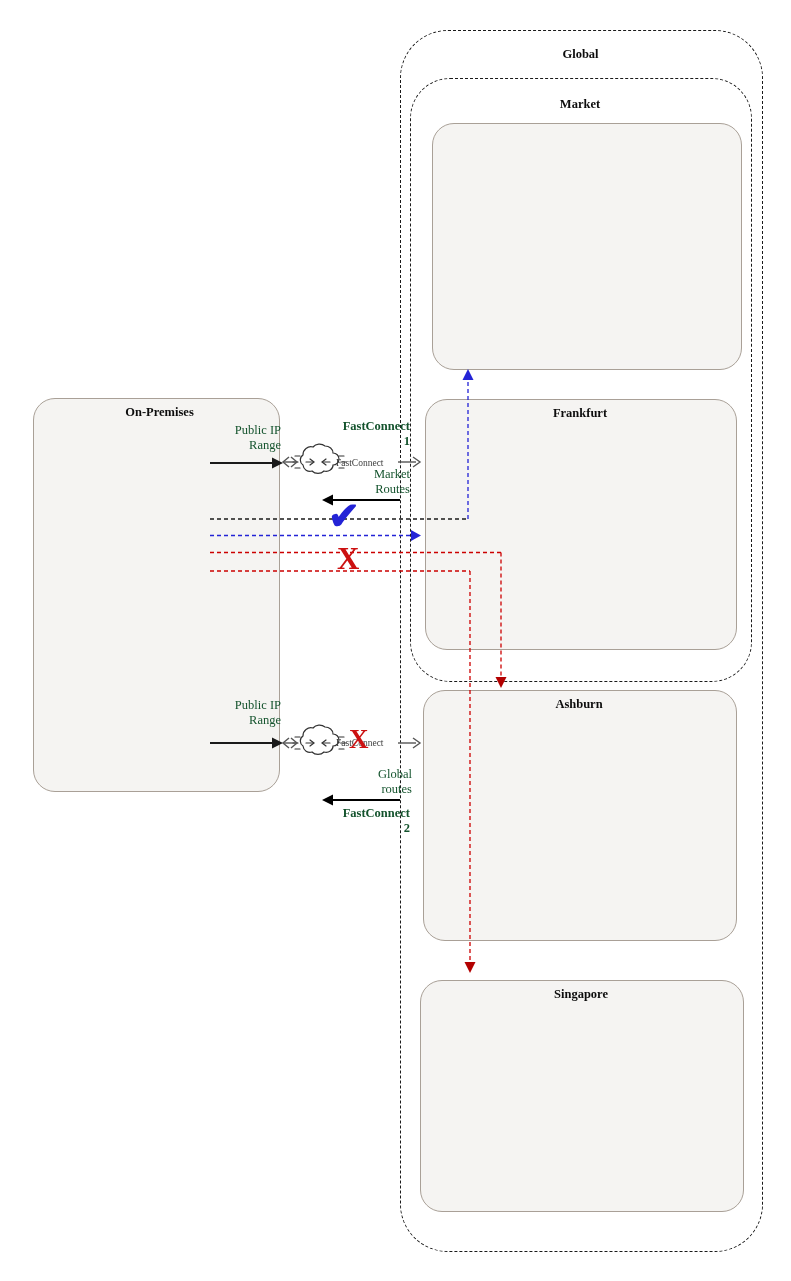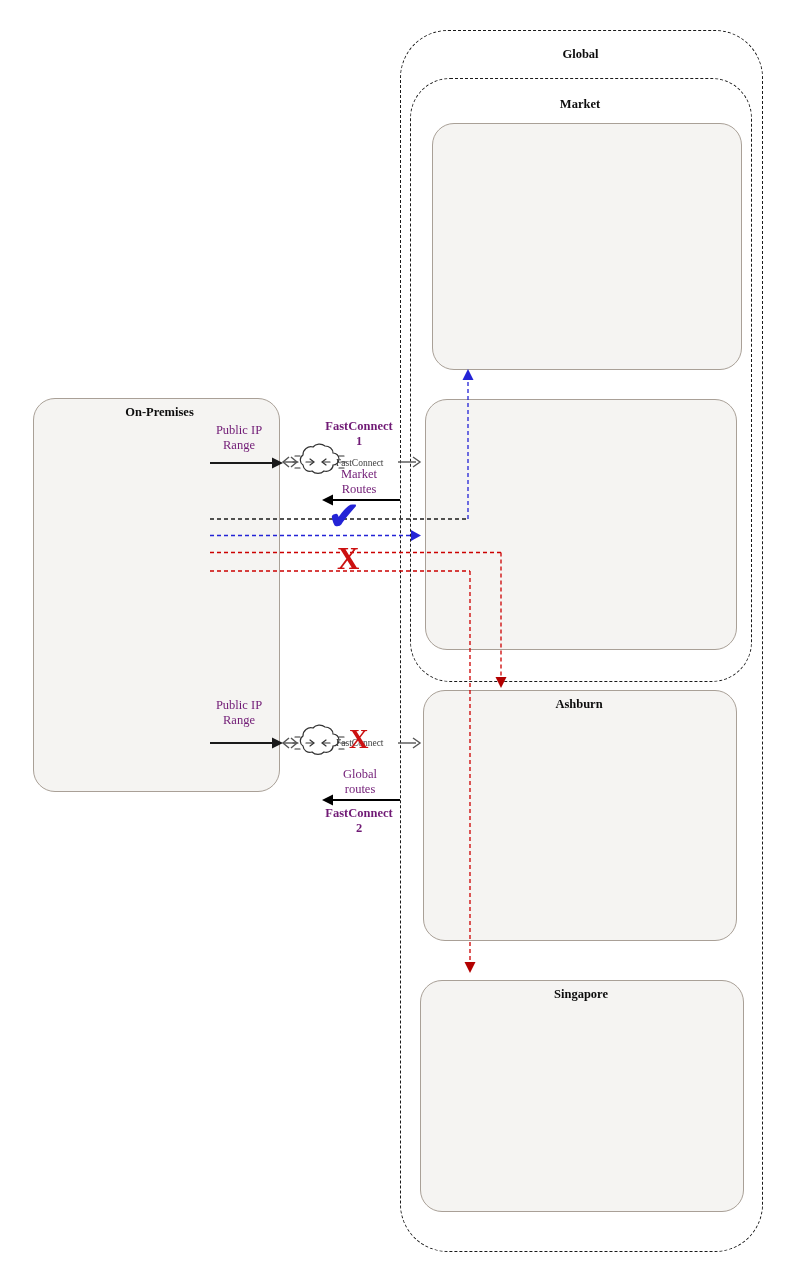--- a/index.html
+++ b/index.html
@@ -1,21 +1,21 @@
 <!DOCTYPE html>
 <html><head>
 <meta charset="utf-8">
 <style>
   html,body{margin:0;padding:0;background:#ffffff;}
   #stage{position:relative;width:791px;height:1281px;background:#fff;overflow:hidden;
          font-family:Liberation Serif, serif;color:#000;}
   .region{position:absolute;border:1.4px dashed #1a1a1a;background:transparent;}
   .box{position:absolute;background:#f5f4f2;border:1px solid #a9a097;border-radius:22px;}
   .lbl{position:absolute;text-align:center;font-weight:700;font-size:12.5px;color:#0d0d0d;z-index:3;}
-  .txt{position:absolute;text-align:center;font-size:12.5px;line-height:15px;color:#701a75;z-index:3;}
+  .txt{position:absolute;text-align:right;font-size:12.5px;line-height:15px;color:#14532d;z-index:3;}
   .bold{font-weight:700;}
   .pre{white-space:pre-line;}
   .small{font-size:9.5px;color:#3f3f3f;letter-spacing:0;}
   svg.overlay{position:absolute;left:0;top:0;z-index:2;pointer-events:none;}
   .mark{position:absolute;z-index:4;font-weight:900;line-height:1;}
   .mark-check{color:#2323d6;font-size:38px;}
   .mark-x{color:#cc1111;transform:scaleY(1.05);}
 </style>
 </head>
 <body>
@@ -26,20 +26,21 @@
   <div class="region" style="left:410px;top:78px;width:340px;height:602px;border-radius:40px;"></div>
 
   <div class="box" style="left:432px;top:123px;width:308px;height:245px;"></div>
   <div class="box" style="left:425px;top:399px;width:310px;height:249px;"></div>
   <div class="box" style="left:423px;top:690px;width:312px;height:249px;"></div>
   <div class="box" style="left:420px;top:980px;width:322px;height:230px;"></div>
   <div class="box" style="left:33px;top:398px;width:245px;height:392px;"></div>
 
   <div class="lbl" style="left:400px;top:47px;width:361px;">Global</div>
   <div class="lbl" style="left:410px;top:97px;width:340px;">Market</div>
+  <div class="lbl" style="left:425px;top:406px;width:310px;">Frankfurt</div>
   <div class="lbl" style="left:420px;top:987px;width:322px;">Singapore</div>
   <div class="lbl" style="left:423px;top:697px;width:312px;">Ashburn</div>
   <div class="lbl" style="left:37px;top:405px;width:245px;">On-Premises</div>
 
   <div class="txt pre" style="left:197px;top:423px;width:84px;">Public IP
 Range</div>
   <div class="txt pre bold" style="left:308px;top:419px;width:102px;">FastConnect
 1</div>
   <div class="txt small" style="left:336px;top:456px;width:60px;text-align:left;">FastConnect</div>
   <div class="txt pre" style="left:308px;top:467px;width:102px;">Market

